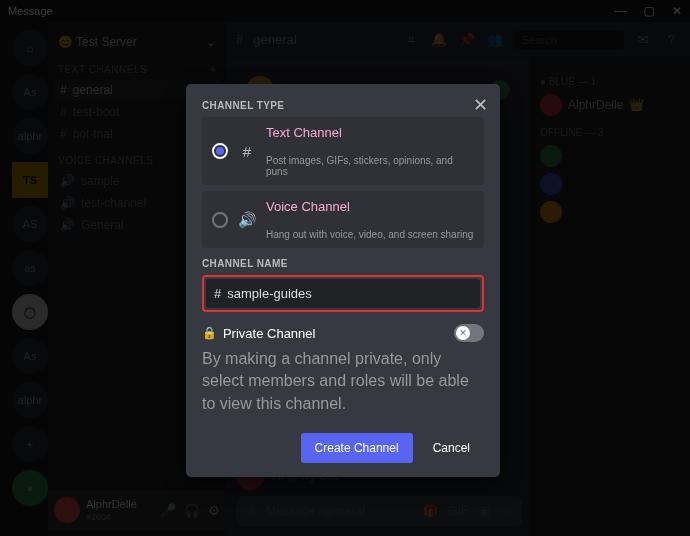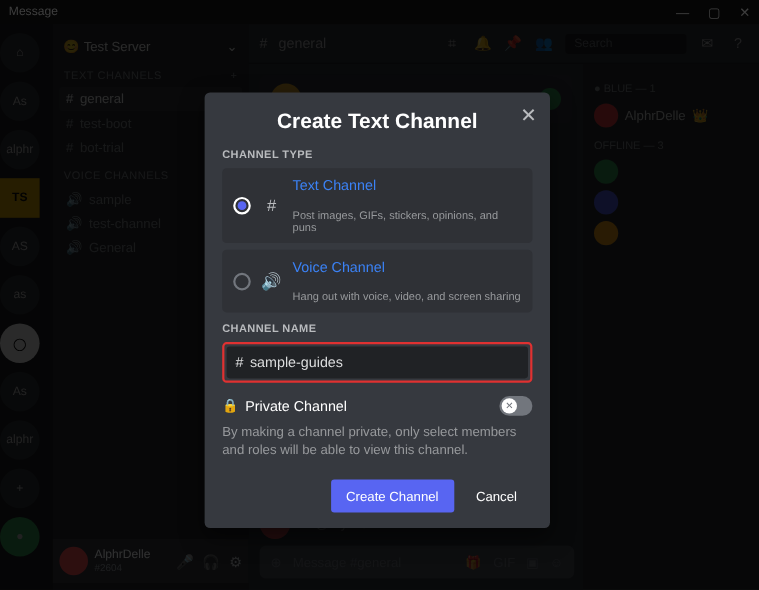--- a/index.html
+++ b/index.html
@@ -1,20 +1,20 @@
 <!DOCTYPE html>
 <html><head>
 <meta charset="utf-8">
 <style>
 *{margin:0;padding:0;box-sizing:border-box;font-family:"Helvetica Neue",Arial,sans-serif}
 body{background:#000;width:690px;height:536px;overflow:hidden;position:relative;color:#dcddde}
 .titlebar{height:22px;background:#111;display:flex;align-items:center;justify-content:space-between;padding:0 8px;font-size:11px;color:#ccc}
 .titlebar .right span{margin-left:14px;font-size:12px}
 .app{display:flex;height:514px;background:#202225;opacity:.55}
-.servers{width:48px;background:#202225;display:flex;flex-direction:column;align-items:flex-start;padding-top:8px;gap:8px}
+.servers{width:48px;background:#202225;display:flex;flex-direction:column;align-items:flex-end;padding-top:8px;gap:8px}
 .srv{width:36px;height:36px;border-radius:50%;background:#36393f;display:flex;align-items:center;justify-content:center;font-size:11px;color:#ccc}
 .srv.sel{border-radius:0;background:#eab308;color:#111;font-weight:700}
 .srv.grn{background:#3ba55d}
 .channels{width:178px;background:#2f3136;padding:8px 6px;font-size:12px;color:#8e9297}
 .srv-head{display:flex;justify-content:space-between;align-items:center;height:24px;font-size:12px;color:#fff;padding:0 4px}
 .cat{font-size:10px;letter-spacing:.5px;margin:10px 4px 4px;display:flex;justify-content:space-between}
 .ch{padding:4px 6px;display:flex;align-items:center;gap:6px;border-radius:3px;font-size:12px}
 .ch.sel{background:#393c43;color:#fff}
 .main{flex:1;background:#36393f;display:flex;flex-direction:column}
 .topbar{height:36px;display:flex;align-items:center;padding:0 10px;gap:10px;color:#b9bbbe;font-size:13px;border-bottom:1px solid #26282c}
@@ -45,31 +45,31 @@
 .modal{position:absolute;left:186px;top:84px;width:314px;background:#36393f;border-radius:5px;padding:16px 16px 14px;color:#dcddde;box-shadow:0 8px 20px rgba(0,0,0,.5)}
 .modal .close{position:absolute;top:10px;right:12px;color:#b9bbbe;font-size:18px;cursor:pointer}
 .modal h2{color:#fff;font-size:19px;font-weight:700;text-align:center;margin-bottom:14px}
 .label{font-size:10px;font-weight:700;letter-spacing:.4px;color:#b9bbbe;text-transform:uppercase;margin-bottom:6px}
 .opt{background:#2f3136;border-radius:4px;padding:8px 10px;display:flex;align-items:center;gap:10px;margin-bottom:6px}
 .radio{width:16px;height:16px;border-radius:50%;border:2px solid #72767d;display:flex;align-items:center;justify-content:center}
 .radio.on{border-color:#fff}
 .radio.on::after{content:"";width:8px;height:8px;border-radius:50%;background:#5865f2}
 .opt .ic{width:18px;color:#b9bbbe;font-size:15px;text-align:center}
 .opt .tx{flex:1}
-.opt .tt{font-size:13px;color:#3b82f6;font-weight:500}
+.opt .tt{font-size:13px;color:#f9a8d4;font-weight:500}
 .opt .sb{font-size:10px;color:#97999c;margin-top:15px}
 .name-wrap{border:2px solid #e03131;border-radius:4px;padding:2px}
 .name-in{background:#202225;border-radius:3px;padding:7px 8px;display:flex;align-items:center;gap:6px;color:#dcddde;font-size:13px}
 .priv{margin-top:12px}
 .priv-row{display:flex;align-items:center;gap:6px}
 .priv-row .lock{font-size:12px;color:#b9bbbe}
 .priv-row .tt{font-size:13px;color:#fff;font-weight:500;flex:1}
 .toggle{width:30px;height:18px;background:#72767d;border-radius:10px;position:relative}
 .toggle::after{content:"✕";position:absolute;left:2px;top:2px;width:14px;height:14px;border-radius:50%;background:#fff;color:#72767d;font-size:9px;display:flex;align-items:center;justify-content:center}
-.priv-desc{font-size:12px;color:#97999c;margin-top:6px;line-height:1.4}
+.priv-desc{font-size:16px;color:#97999c;margin-top:6px;line-height:1.4}
 .btnrow{display:flex;justify-content:flex-end;gap:6px;margin-top:18px}
 .btn{padding:8px 14px;border-radius:3px;font-size:12px;border:none;cursor:pointer}
 .btn.cancel{background:transparent;color:#fff}
 .btn.primary{background:#5865f2;color:#fff;font-weight:500}
 </style>
 </head>
 <body>
 
 <div class="titlebar">
   <span>Message</span>
@@ -177,21 +177,20 @@
     <span>GIF</span>
     <span>▣</span>
     <span>☺</span>
   </div>
 </div>
 
 <div class="overlay"></div>
 
 <div class="modal">
   <div class="close">✕</div>
-  <h2>Create Text Channel</h2>
 
   <div class="label">CHANNEL TYPE</div>
   <div class="opt">
     <div class="radio on"></div>
     <div class="ic">#</div>
     <div class="tx">
       <div class="tt">Text Channel</div>
       <div class="sb">Post images, GIFs, stickers, opinions, and puns</div>
     </div>
   </div>

